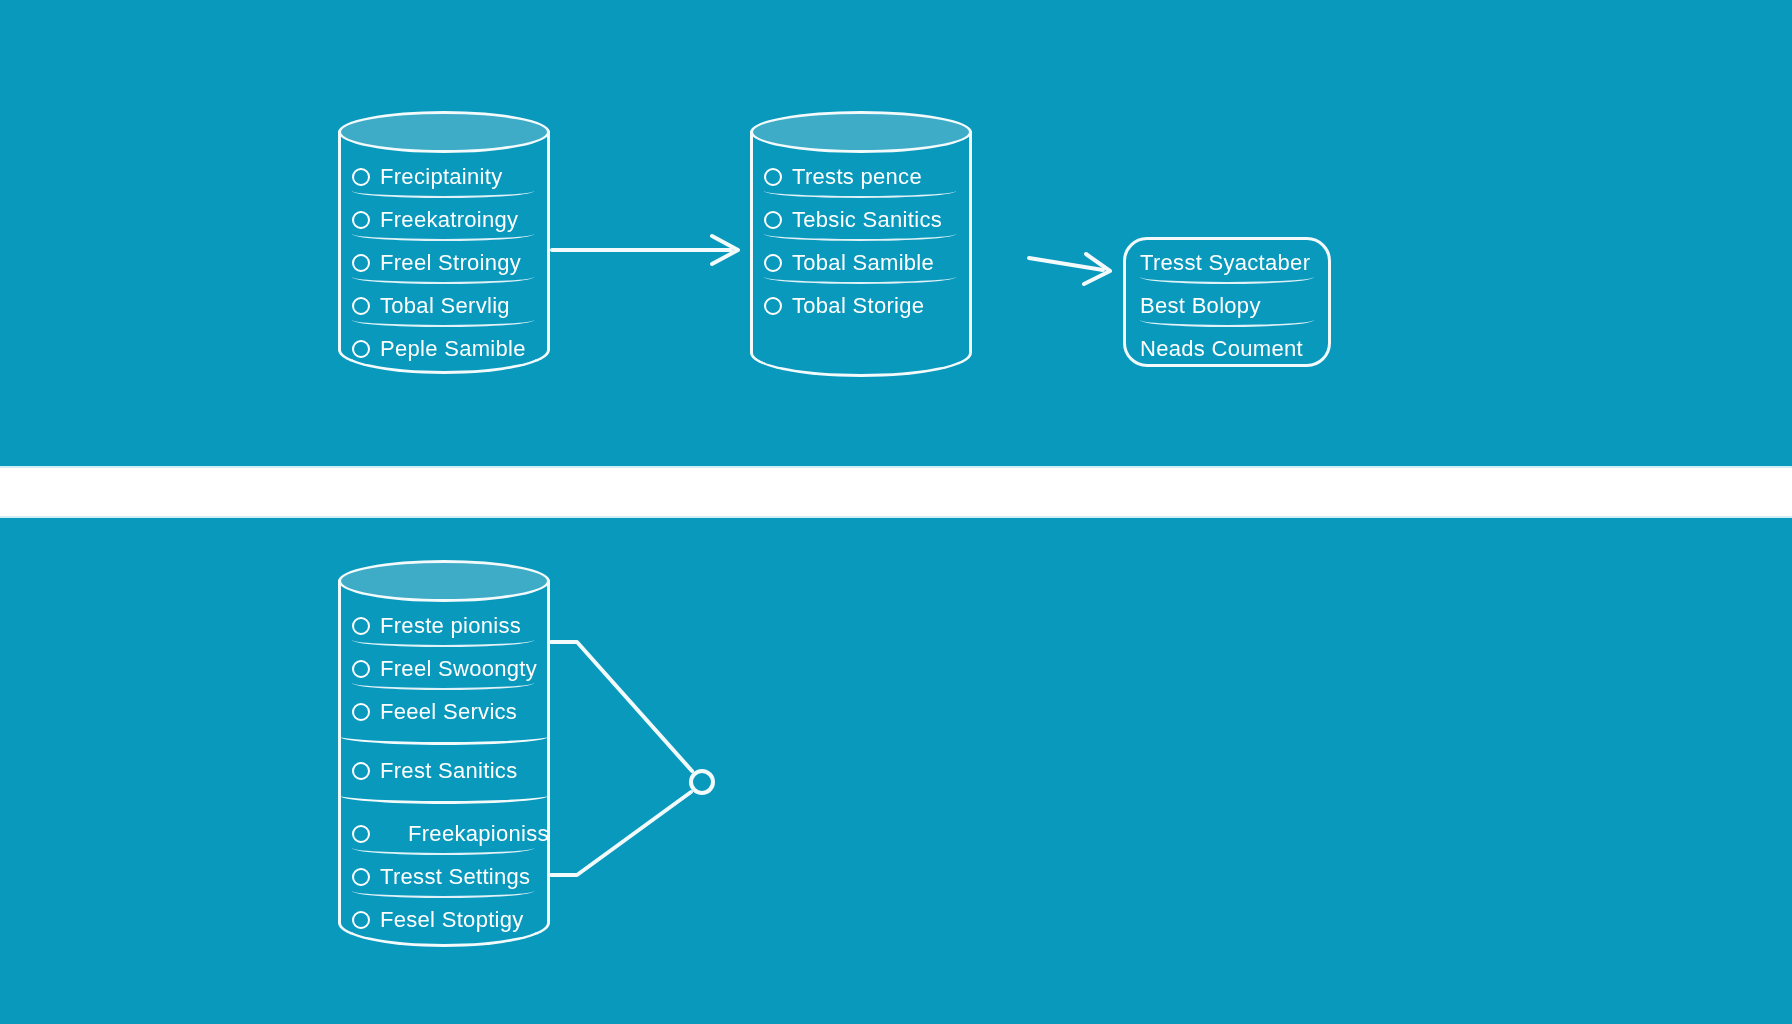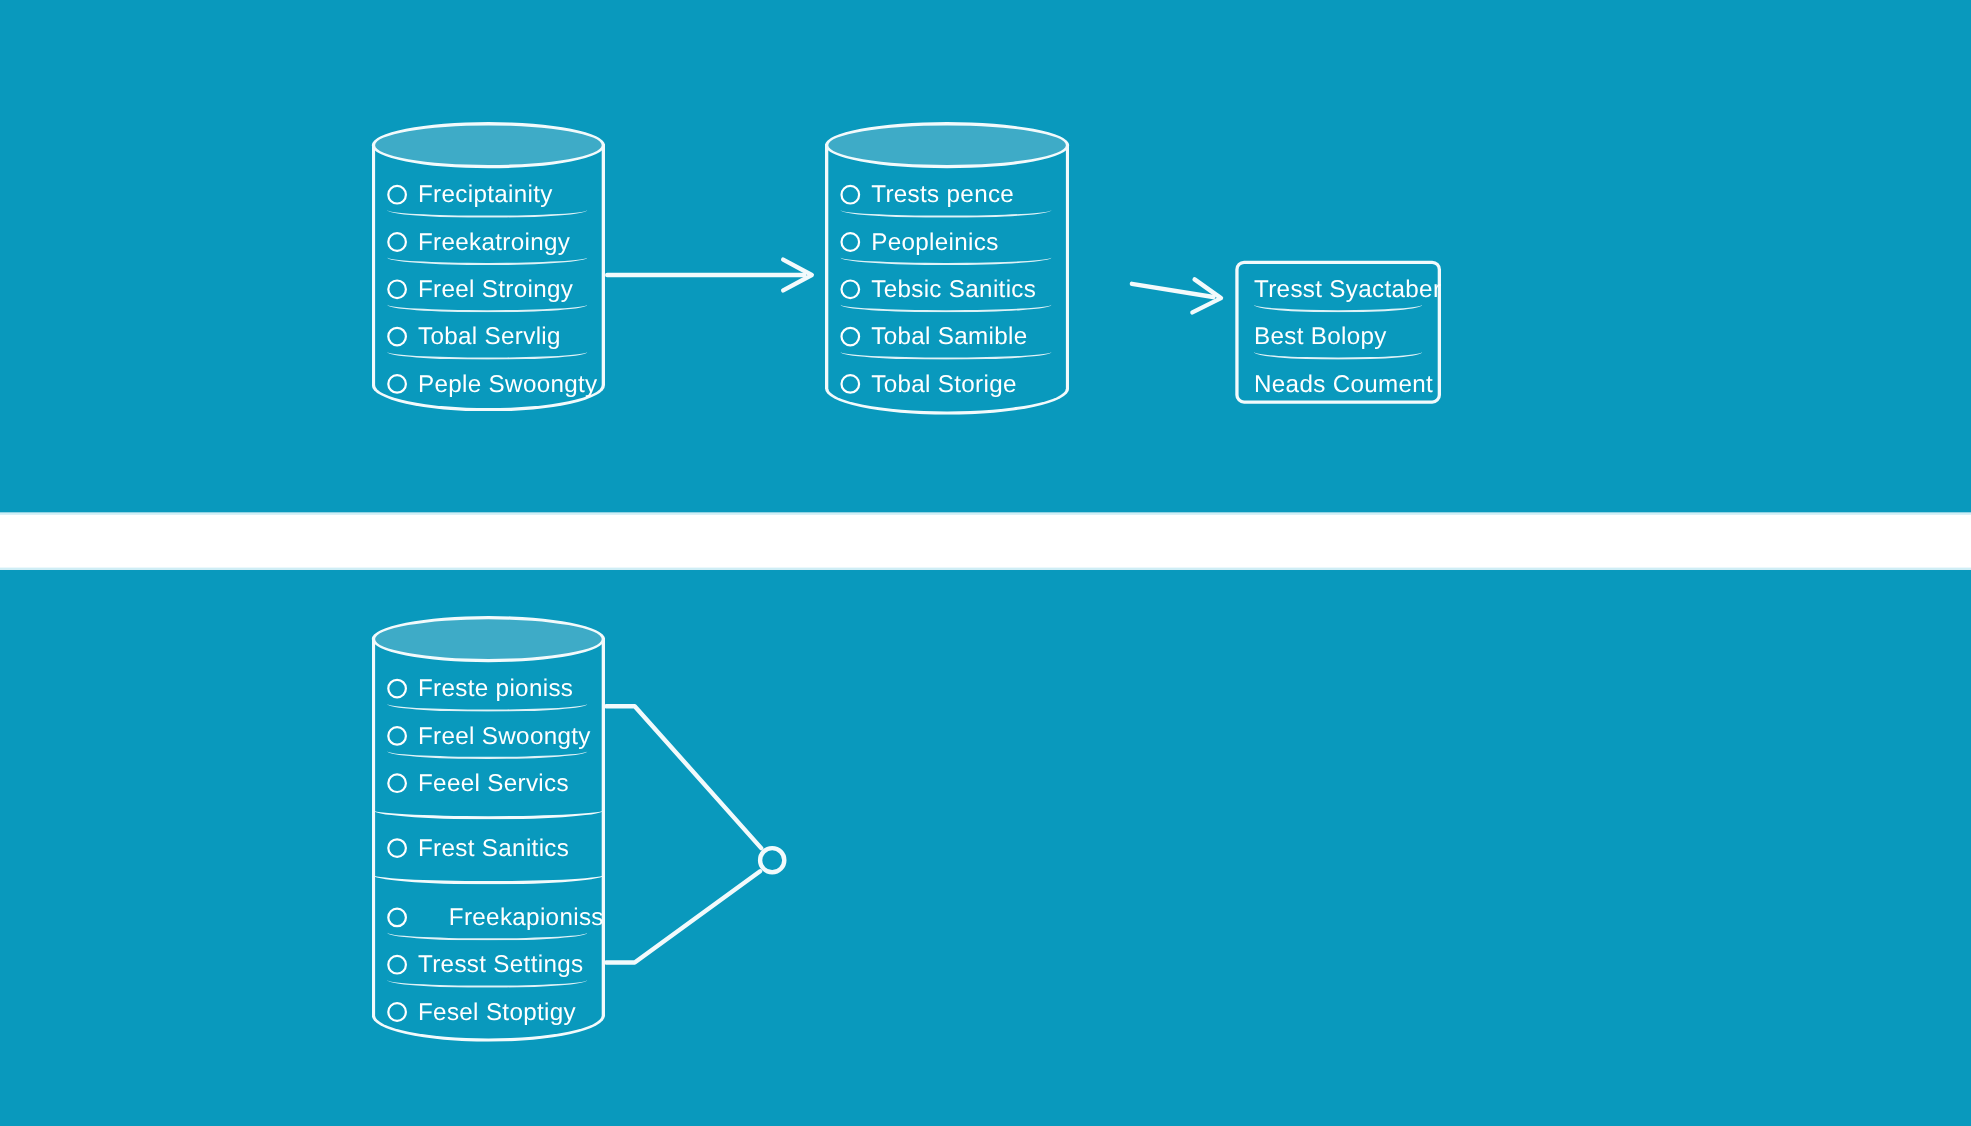--- a/index.html
+++ b/index.html
@@ -54,23 +54,23 @@
   .label{font-size:22px;letter-spacing:.3px;white-space:nowrap;color:var(--text-color,#FFFFFF);}
   .seg-boundary{
     position:relative;height:9px;margin:0 -14px;
     border-bottom:3px solid var(--line-color,#F2FAFC);
     border-radius:0 0 100% 100% / 0 0 18px 18px;
   }
   .m-top4{margin-top:4px;}
   .m-top8{margin-top:8px;gap:28px;}
   
   .result-box{
-    position:absolute;left:1123px;top:237px;width:187px;height:130px;
+    position:absolute;left:1123px;top:237px;width:208px;height:130px;
     border:3px solid var(--line-color,#F2FAFC);
-    border-radius:8px;box-sizing:border-box;z-index:2;
+    border-radius:24px;box-sizing:border-box;z-index:2;
   }
   .result-box .rows{top:1px;left:14px;right:12px;}
 </style>
 </head>
 <body>
 
 <div class="canvas">
 
   <svg class="connectors" viewBox="0 0 1792 1024">
 
@@ -108,36 +108,32 @@
       <div class="row with-sep">
         <span class="bullet"></span>
         <span class="label">Freel Stroingy</span>
       </div>
       <div class="row with-sep">
         <span class="bullet"></span>
         <span class="label">Tobal Servlig</span>
       </div>
       <div class="row">
         <span class="bullet"></span>
-        <span class="label">Peple Swoongty</span>
+        <span class="label">Peple Samible</span>
       </div>
     </div>
   </div>
 
   <div class="cyl" style="left:750px;top:111px;width:222px;height:266px;">
     <div class="cyl-body"></div>
     <div class="cyl-ellipse"></div>
     <div class="rows">
       <div class="row with-sep">
         <span class="bullet"></span>
         <span class="label">Trests pence</span>
-      </div>
-      <div class="row with-sep">
-        <span class="bullet"></span>
-        <span class="label">Peopleinics</span>
       </div>
       <div class="row with-sep">
         <span class="bullet"></span>
         <span class="label">Tebsic Sanitics</span>
       </div>
       <div class="row with-sep">
         <span class="bullet"></span>
         <span class="label">Tobal Samible</span>
       </div>
       <div class="row">

